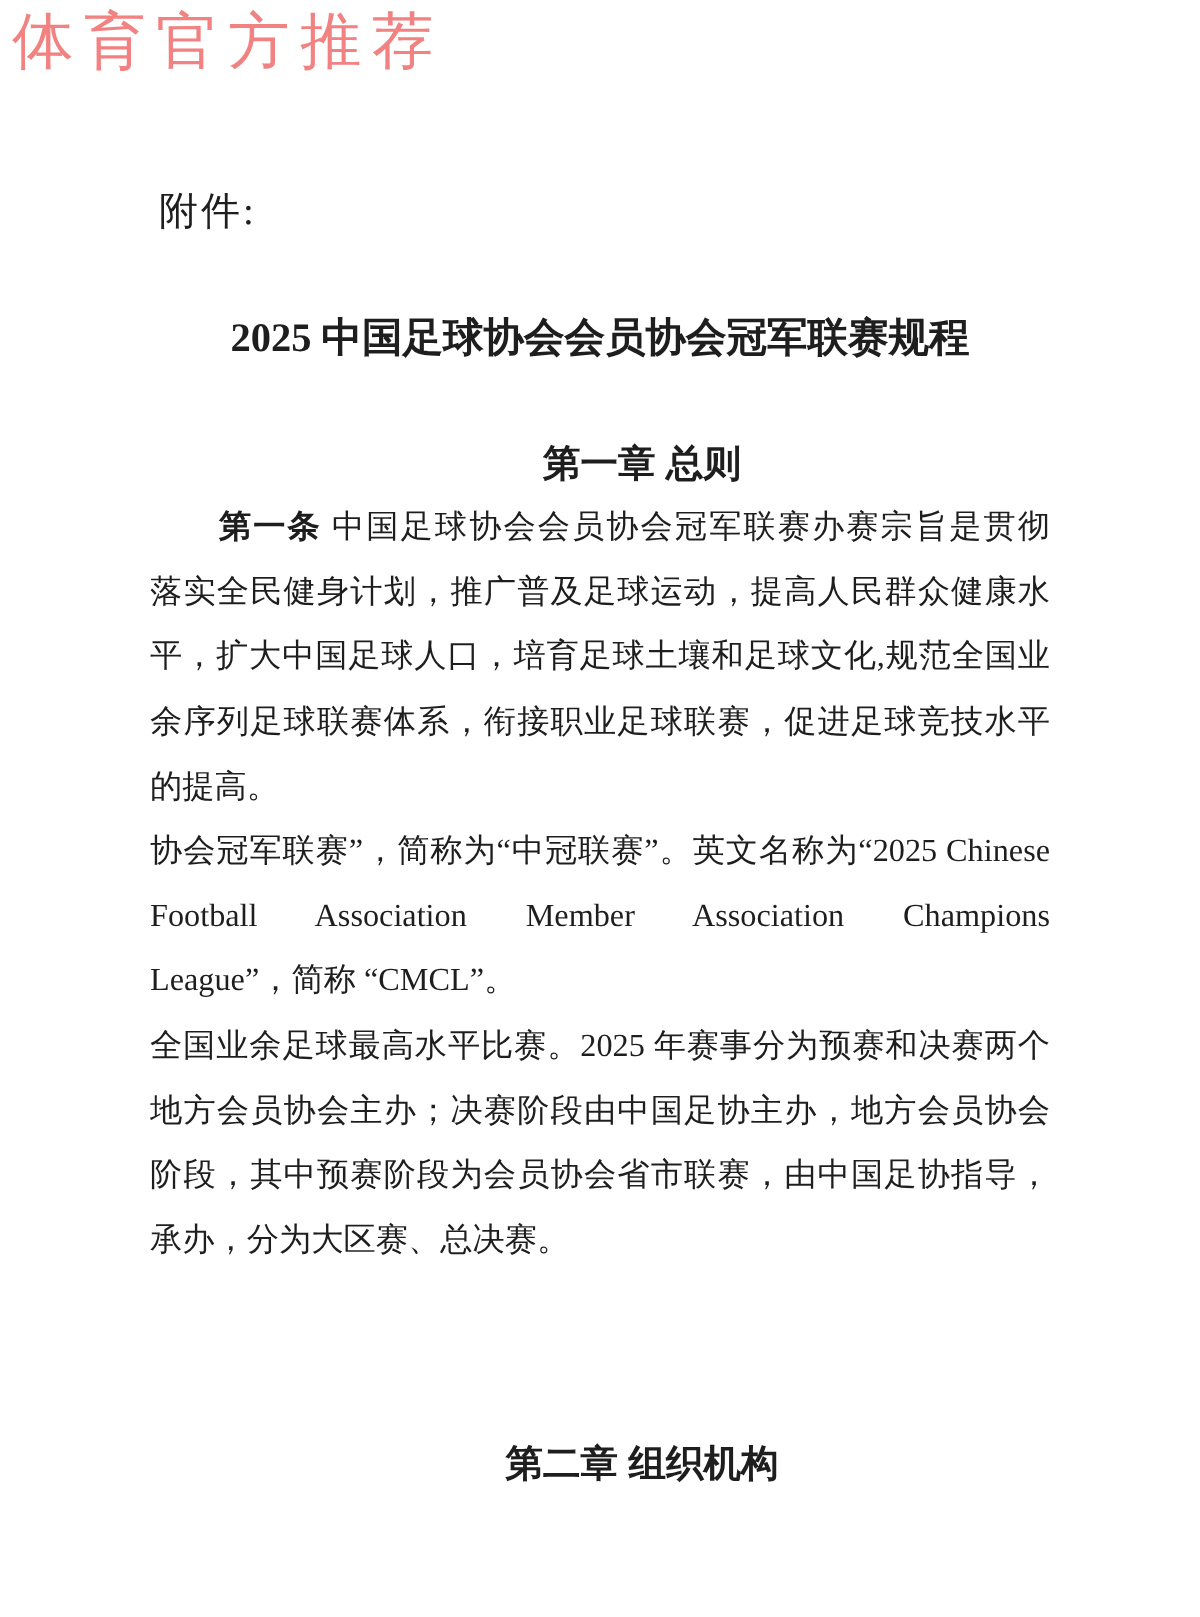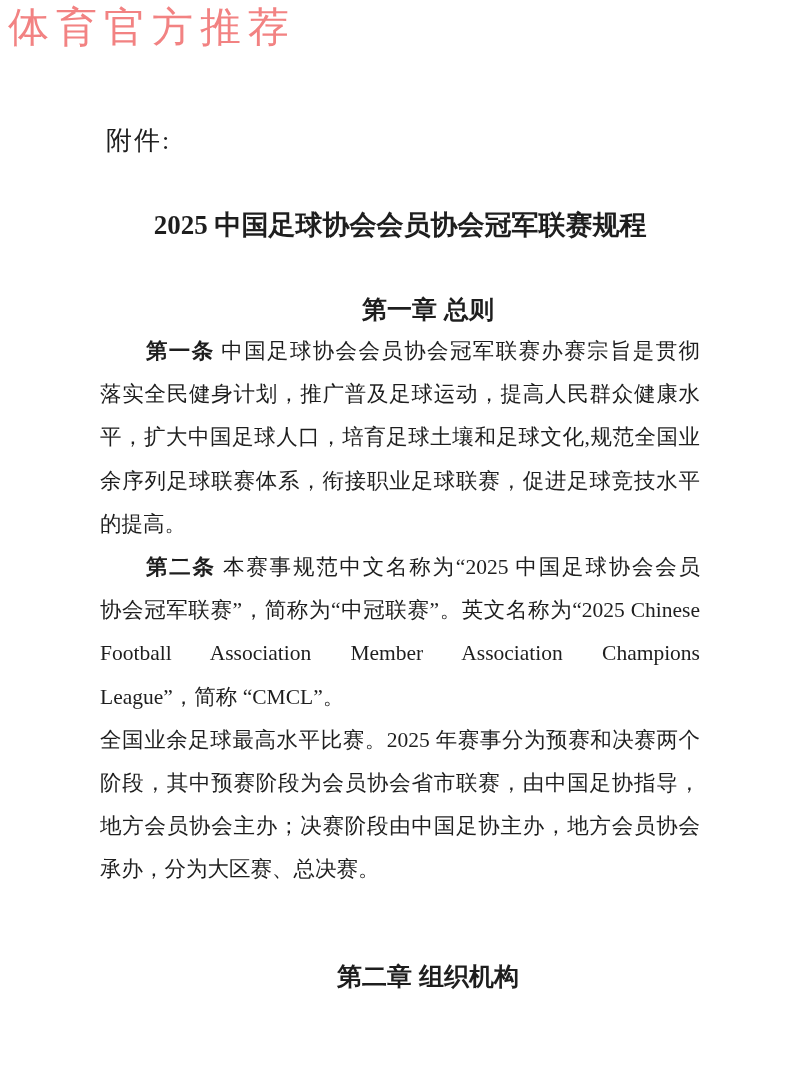--- a/index.html
+++ b/index.html
@@ -93,30 +93,26 @@
 
     <div class="line indent">
       <span class="term">第一条</span>
       <span>中国足球协会会员协会冠军联赛办赛宗旨是贯彻</span>
     </div>
     <div class="line">落实全民健身计划，推广普及足球运动，提高人民群众健康水</div>
     <div class="line">平，扩大中国足球人口，培育足球土壤和足球文化,规范全国业</div>
     <div class="line">余序列足球联赛体系，衔接职业足球联赛，促进足球竞技水平</div>
     <div class="line last">的提高。</div>
 
-    <div class="line indent">
-      <span class="term">第二条</span>
-      <span>本赛事规范中文名称为“2025 中国足球协会会员</span>
-    </div>
     <div class="line">协会冠军联赛”，简称为“中冠联赛”。英文名称为“2025 Chinese</div>
     <div class="line">Football Association Member Association Champions</div>
     <div class="line last">League”，简称 “CMCL”。</div>
 
     <div class="line">全国业余足球最高水平比赛。2025 年赛事分为预赛和决赛两个</div>
+    <div class="line">地方会员协会主办；决赛阶段由中国足协主办，地方会员协会</div>
     <div class="line">阶段，其中预赛阶段为会员协会省市联赛，由中国足协指导，</div>
-    <div class="line">地方会员协会主办；决赛阶段由中国足协主办，地方会员协会</div>
     <div class="line last">承办，分为大区赛、总决赛。</div>
 
   </div>
 
   <div class="chapter-heading chapter-2">第二章 组织机构</div>
 
 </div>
 
 </body></html>

